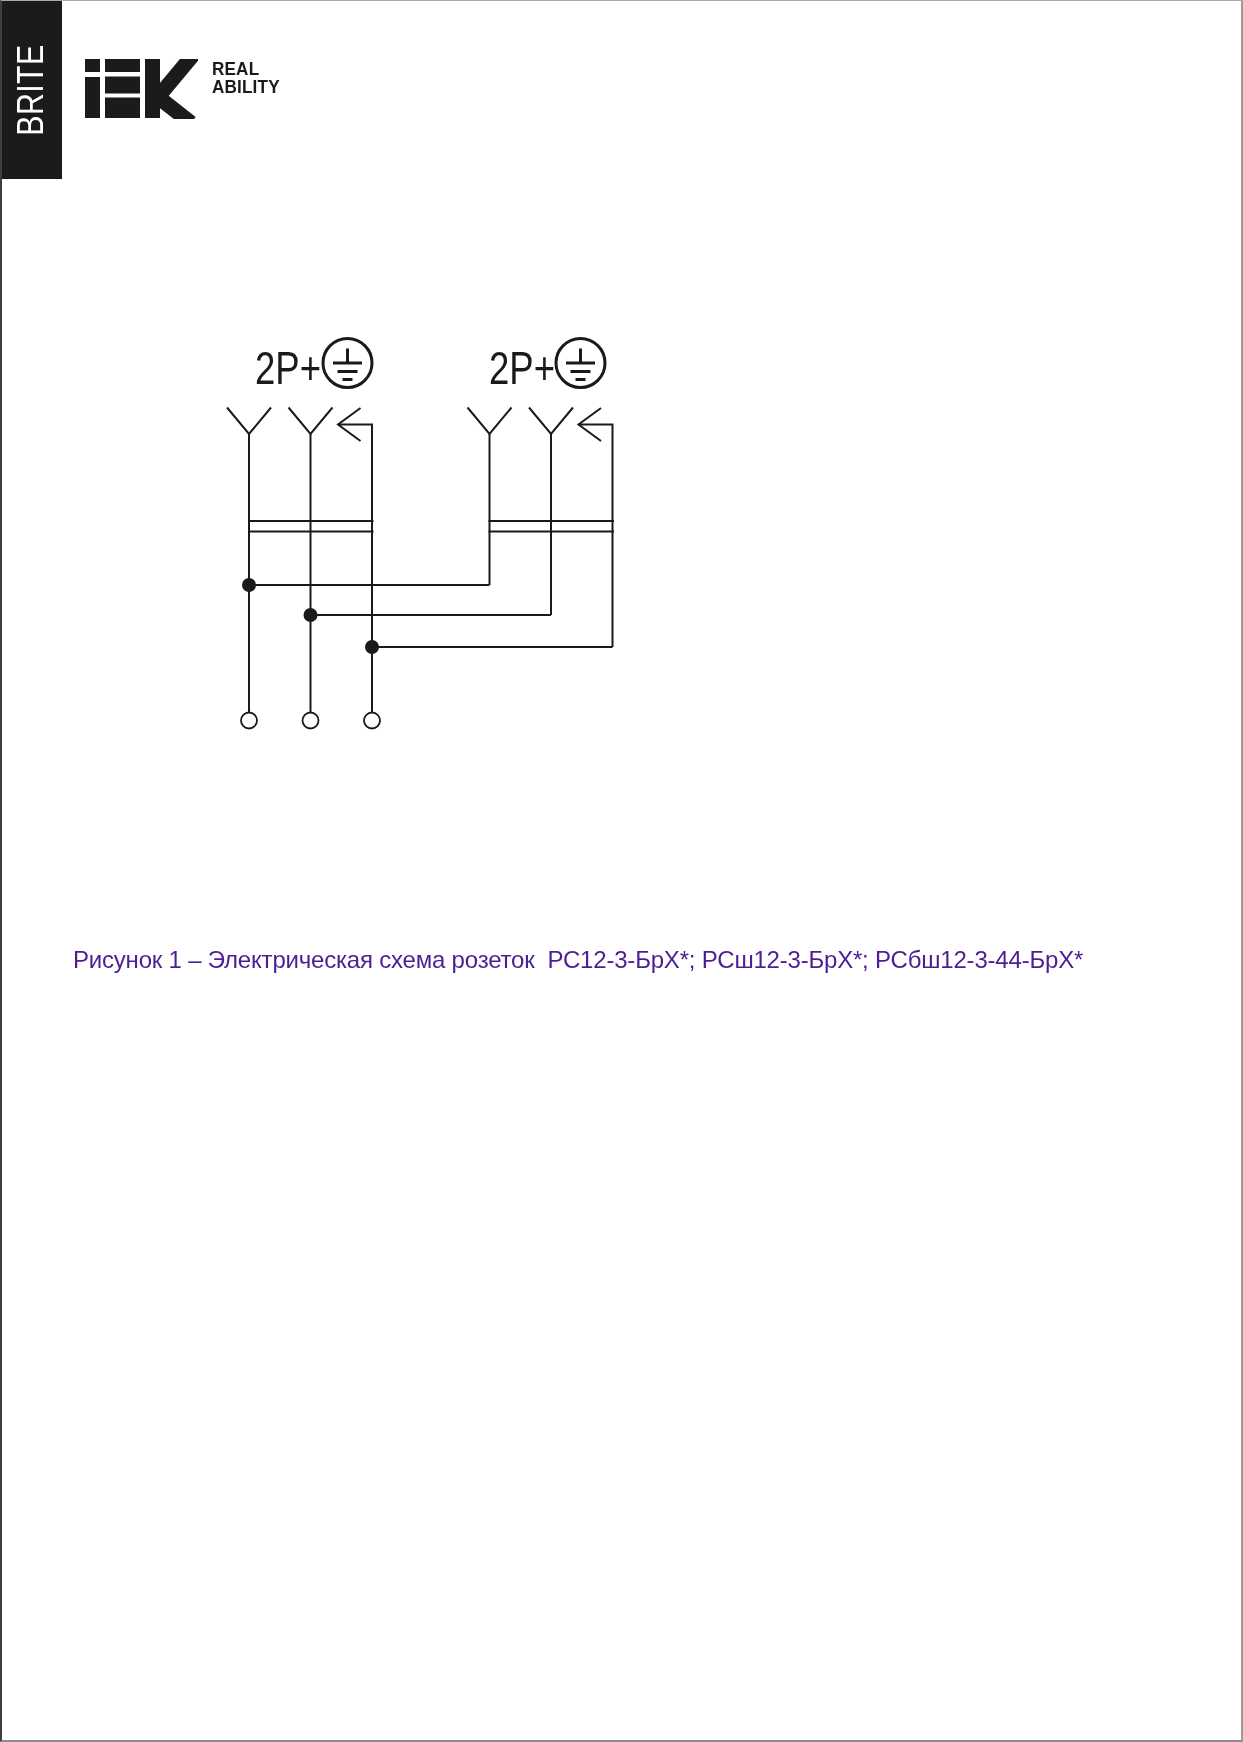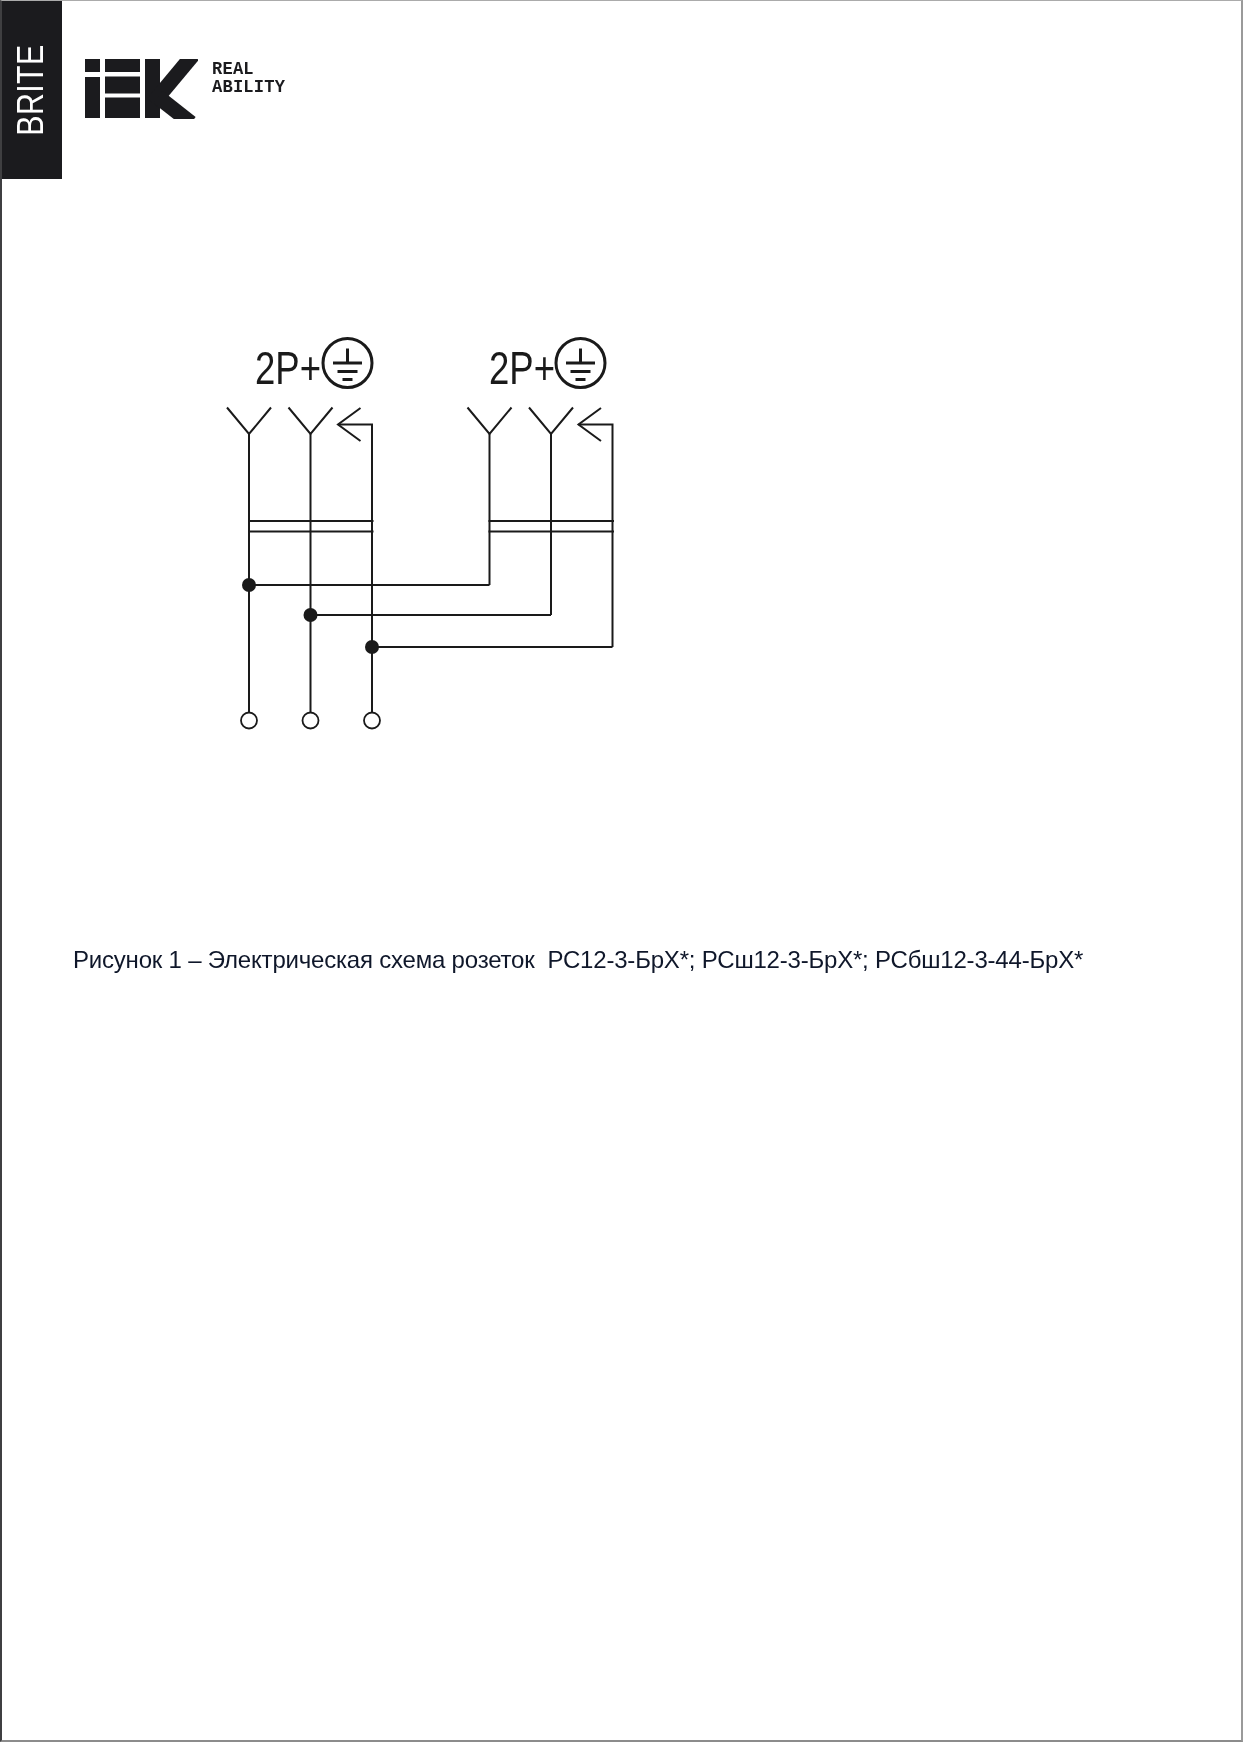--- a/index.html
+++ b/index.html
@@ -10,30 +10,30 @@
     overflow:hidden;
   }
   .brite-bar{
     position:absolute;left:-2px;top:-1px;width:62px;height:179px;background:#1b1b1e;
     display:flex;align-items:center;justify-content:center;
   }
   .brite-text{
     color:#ffffff;font-size:37px;letter-spacing:0.5px;white-space:nowrap;
     transform:rotate(-90deg) scaleX(0.82);
   }
-  .brand{position:absolute;left:83px;top:58px;height:60px;display:flex;font-family:Liberation Mono, monospace;}
+  .brand{position:absolute;left:83px;top:58px;height:60px;display:flex;}
   .iek-logo{width:113px;height:60px;display:block;}
   .tagline{
     margin-left:14px;margin-top:1px;font-weight:700;font-size:19px;line-height:18px;
     letter-spacing:0.2px;color:#1b1b1e;transform:scaleX(0.9);transform-origin:left top;
   }
   .schematic{position:absolute;left:180px;top:300px;width:470px;height:460px;}
   .schematic text{font-family:"Liberation Sans",sans-serif;fill:#1a1a1a;}
   .caption{
-    position:absolute;left:71px;top:945px;font-size:24px;color:#0f172a;
+    position:absolute;left:71px;top:945px;font-size:24px;color:#4c1d95;
     white-space:pre;letter-spacing:-0.2px;
   }
 </style>
 </head>
 <body>
 
 <div class="page">
 
   <div class="brite-bar">
     <span class="brite-text">BRITE</span>

